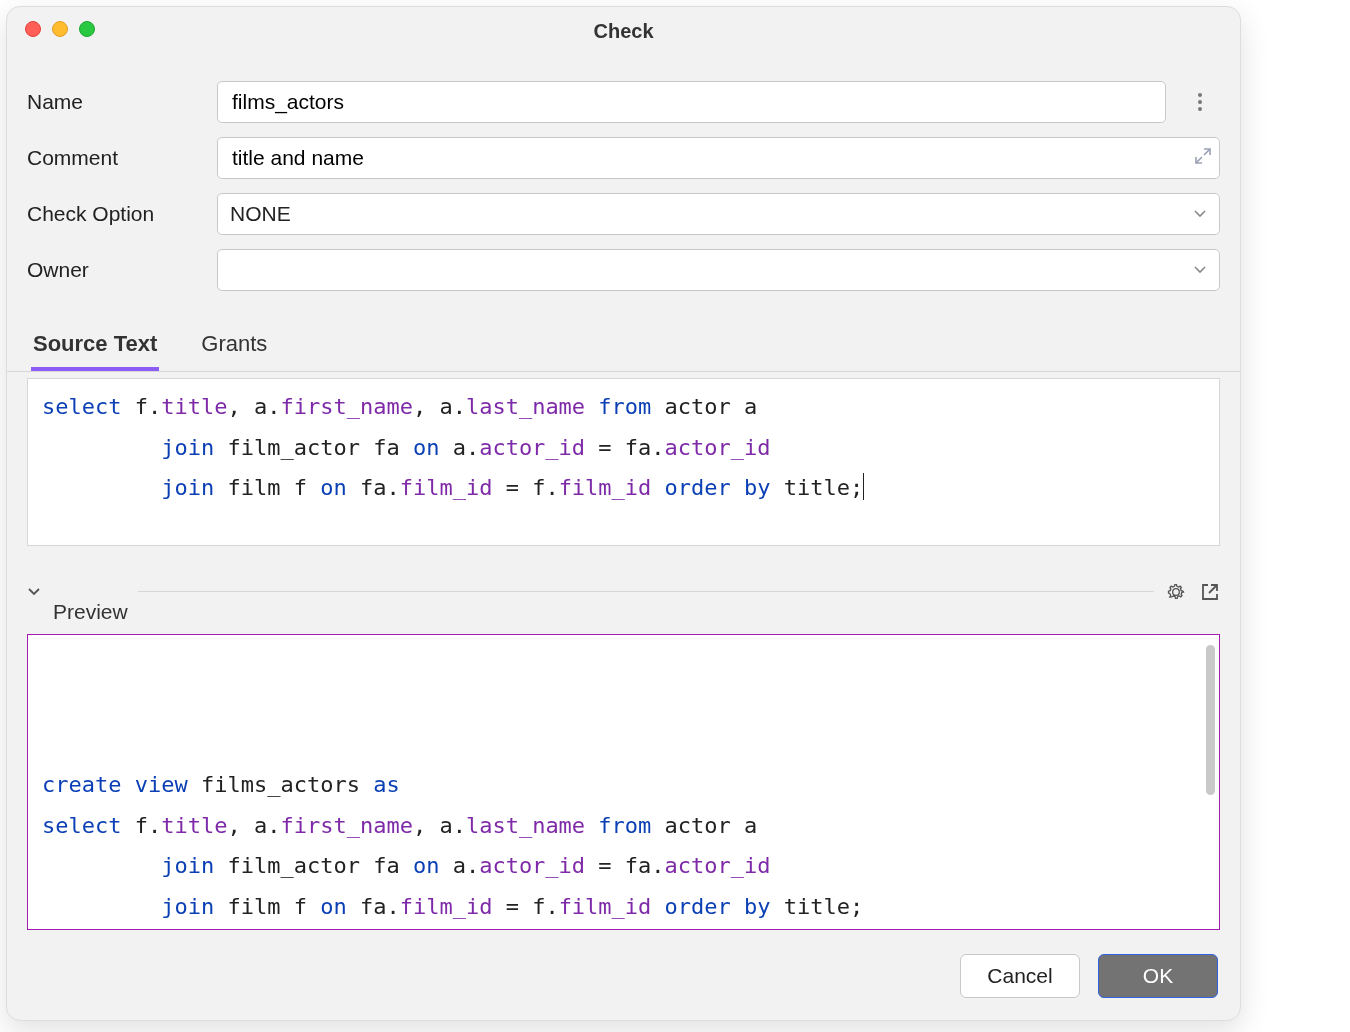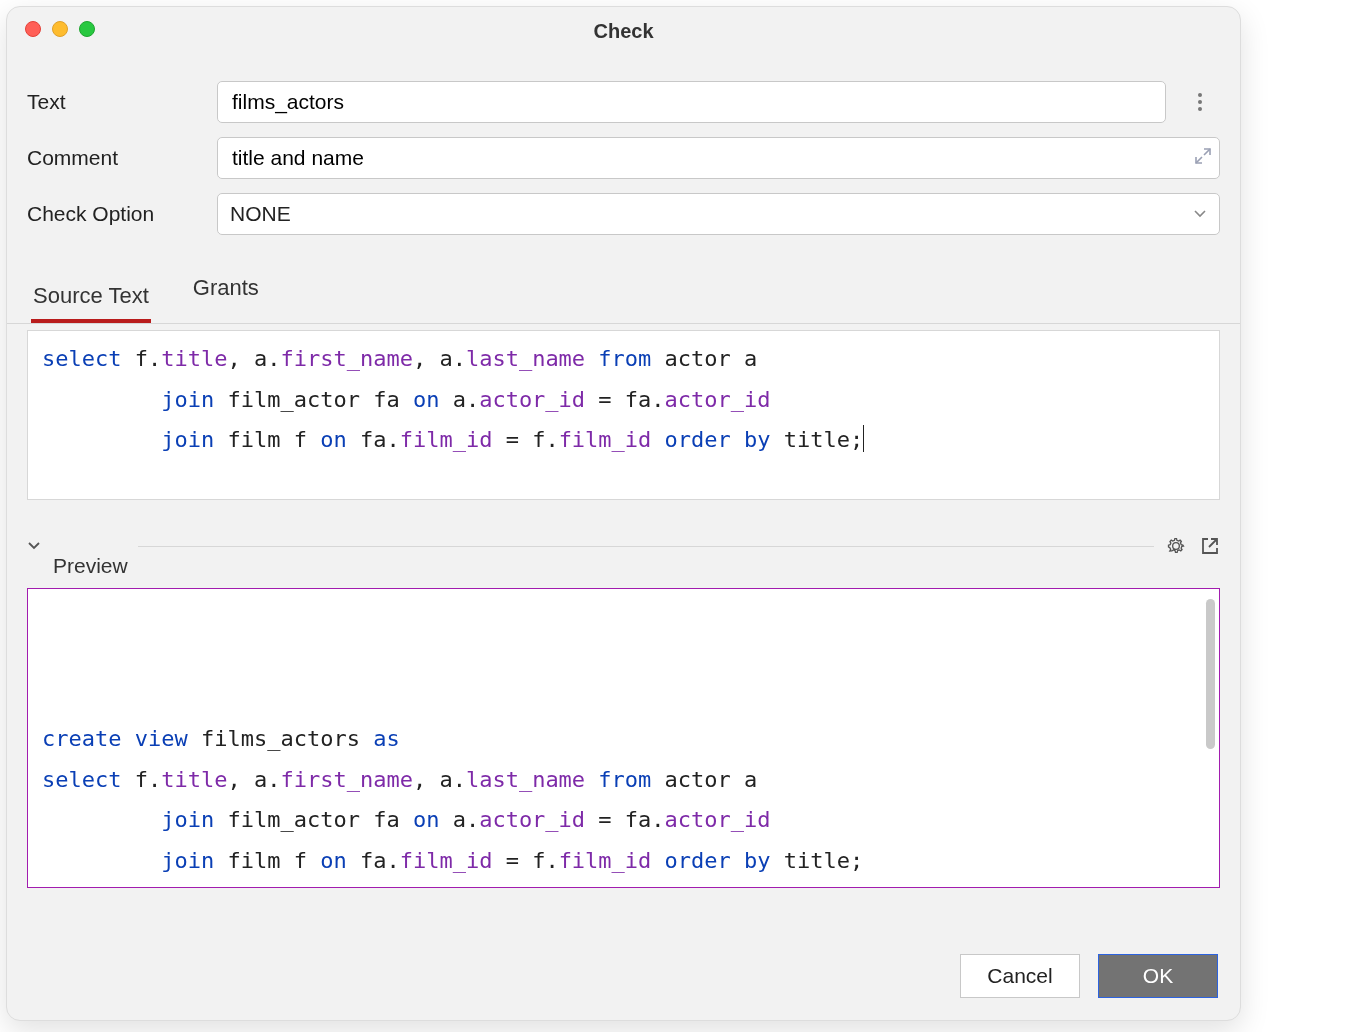--- a/index.html
+++ b/index.html
@@ -102,23 +102,22 @@
     flex-shrink:0;
     background:#f2f2f2;
   }
   .tab {
     font-size: 22px;
     padding: 8px 2px 10px 2px;
     color:#333;
     cursor:pointer;
   }
   .tab.active {
-    border-bottom: 4px solid #b91c1c;
-    font-weight: 400;
-    margin-top: 8px;
+    border-bottom: 4px solid #8b5cf6;
+    font-weight: 700;
   }
 
   .code-area, .preview-area {
     background:#fff;
     font-family: "SF Mono","Menlo","Consolas",monospace;
     font-size: 22px;
     line-height: 1.85;
     white-space: pre;
     overflow: auto;
   }
@@ -169,21 +168,21 @@
   }
 
   .footer {
     margin-top:auto;
     padding: 14px 22px 22px 22px;
     display:flex; justify-content:flex-end; gap:18px;
     flex-shrink:0;
   }
   .btn {
     min-width: 120px; height:44px;
-    border-radius:0;
+    border-radius:6px;
     font-size:21px;
     display:flex; align-items:center; justify-content:center;
     cursor:pointer;
   }
   .btn-cancel { background:#fff; border:1px solid #c8c8c8; color:#222; }
   .btn-ok { background:#737373; color:#fff; border:1px solid #2d63e0; }
 
   
   .kw { color:#0a3fb5; }
   .id { color:#7e2aa8; }
@@ -199,21 +198,21 @@
       <div class="dot r"></div>
       <div class="dot y"></div>
       <div class="dot g"></div>
     </div>
     <div class="title">Check</div>
   </div>
 
   <div class="form">
 
     <div class="row">
-      <div class="lbl">Text</div>
+      <div class="lbl">Name</div>
       <div class="control-wrap">
         <div class="input">
           <input value="films_actors" style="">
         </div>
         <div class="more-btn">
           <div class="more-dots">
               <span></span>
               <span></span>
               <span></span>
             </div>
@@ -243,20 +242,33 @@
           <span>NONE</span>
           <span class="chev">
             <svg width="14" height="14" viewBox="0 0 14 14">
                 <path d="M2 4l5 5 5-5" stroke="#888" stroke-width="1.6" fill="none"></path>
               </svg>
           </span>
         </div>
       </div>
     </div>
 
+    <div class="row">
+      <div class="lbl">Owner</div>
+      <div class="control-wrap">
+        <div class="select">
+          <span></span>
+          <span class="chev">
+            <svg width="14" height="14" viewBox="0 0 14 14">
+                <path d="M2 4l5 5 5-5" stroke="#888" stroke-width="1.6" fill="none"></path>
+              </svg>
+          </span>
+        </div>
+      </div>
+    </div>
 
   </div>
 
   <div class="tabs">
     <div class="tab active">Source Text</div>
     <div class="tab">Grants</div>
   </div>
 
   <div class="code-area" id="source-code"><div><span class="kw">select </span><span class="plain">f</span><span class="plain">.</span><span class="id">title</span><span class="plain">, a</span><span class="plain">.</span><span class="id">first_name</span><span class="plain">, a</span><span class="plain">.</span><span class="id">last_name</span><span class="kw"> from </span><span class="plain">actor a</span></div><div><span class="plain">         </span><span class="kw">join </span><span class="plain">film_actor fa </span><span class="kw">on </span><span class="plain">a</span><span class="plain">.</span><span class="id">actor_id</span><span class="plain"> = fa</span><span class="plain">.</span><span class="id">actor_id</span></div><div><span class="plain">         </span><span class="kw">join </span><span class="plain">film f </span><span class="kw">on </span><span class="plain">fa</span><span class="plain">.</span><span class="id">film_id</span><span class="plain"> = f</span><span class="plain">.</span><span class="id">film_id</span><span class="kw"> order by </span><span class="plain">title</span><span class="plain">;</span><span class="caret"></span></div></div>
 

